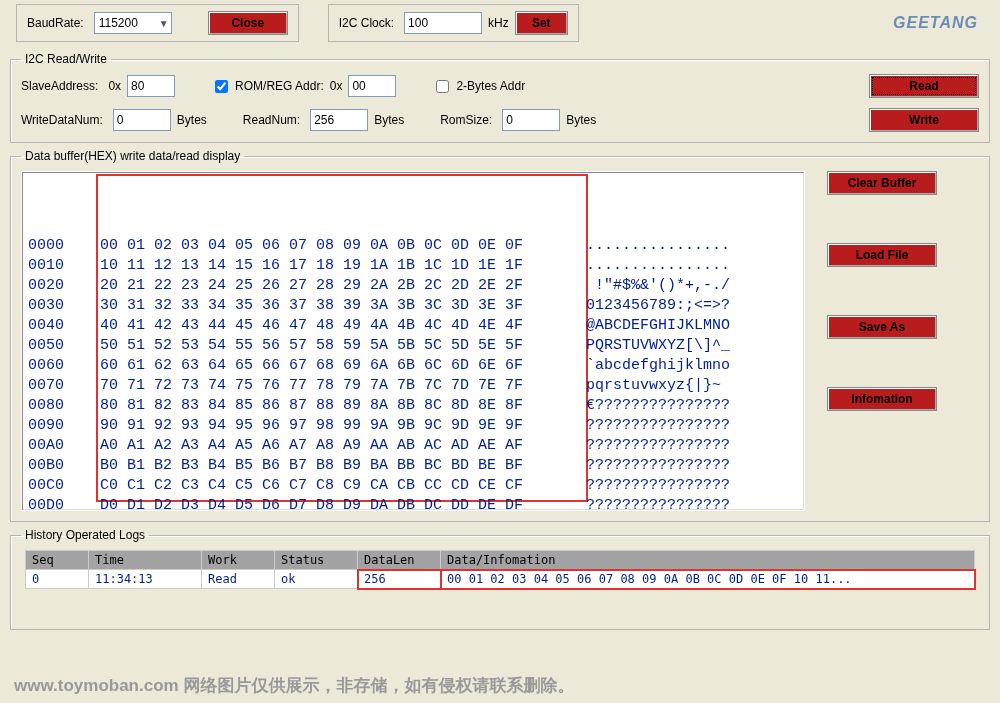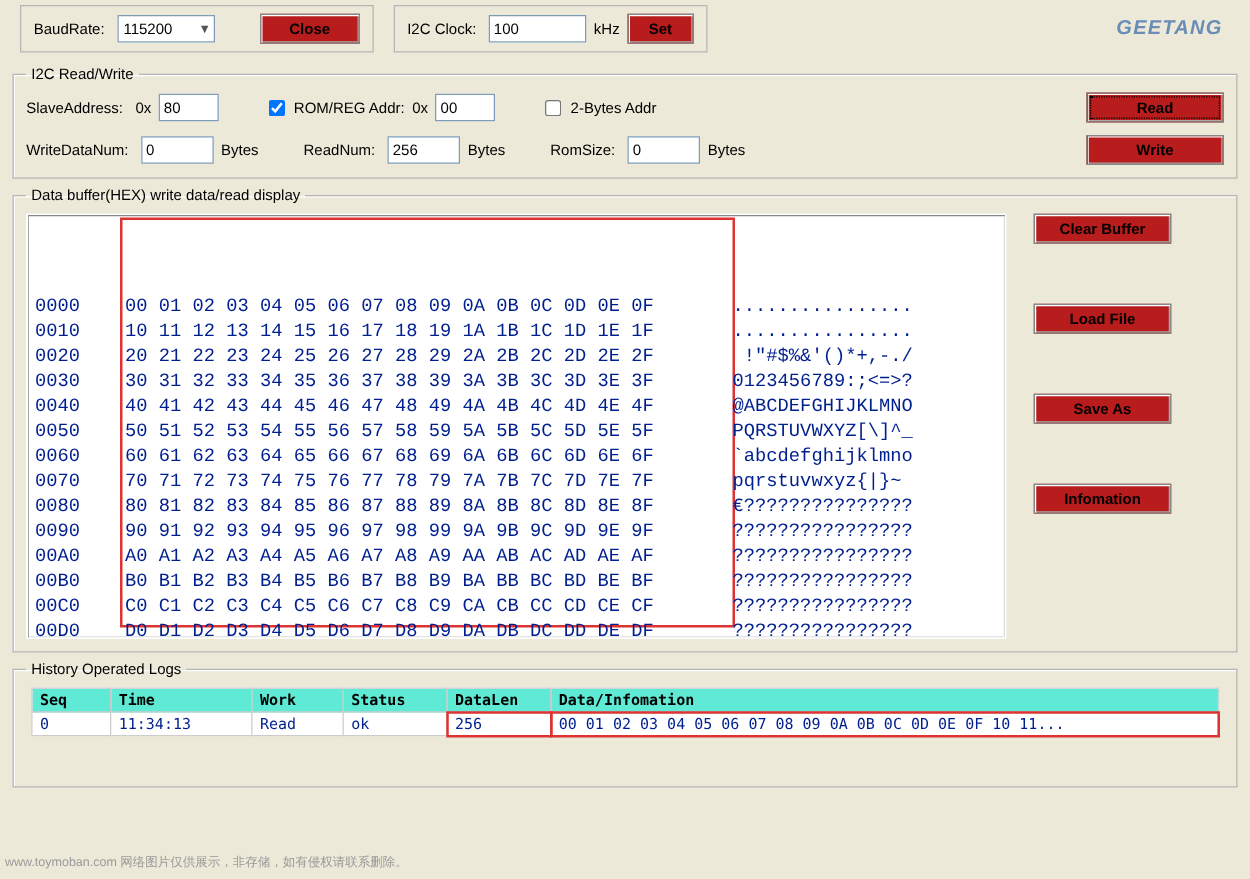--- a/index.html
+++ b/index.html
@@ -36,21 +36,21 @@
     border: 1px solid #b5b5b5;
     margin: 6px 10px;
     padding: 8px 10px 10px 10px;
     box-shadow: inset 1px 1px 0 #fff;
   }
   legend { padding: 0 4px; font-size: 12px; }
   .topbar {
     display: flex;
     align-items: center;
     padding: 4px 10px;
-    gap: 6px;
+    gap: 19px;
   }
   .top-left { display:flex; align-items:center; gap:6px; border:1px solid #b5b5b5; padding:6px 10px; margin-left:6px; }
   .top-right { display:flex; align-items:center; gap:6px; border:1px solid #b5b5b5; padding:6px 10px; margin-left:10px; }
   .select-shell {
     border:1px solid #7f9db9; background:#fff; height:18px; width:70px;
     display:flex; align-items:center; justify-content:space-between; padding:1px 2px 1px 4px;
   }
   .chev { font-size:10px; color:#555; }
   .brand {
     margin-left:auto;
@@ -85,26 +85,26 @@
     left:74px; top:2px; width:488px; height:324px;
   }
   .log-table {
     width:950px; margin:0 auto; border-collapse:collapse; background:#fff;
     border:1px solid #aaa;
   }
   .log-table th, .log-table td {
     border:1px solid #ccc; padding:2px 6px; font-size:12px; text-align:left;
     font-family:"SimSun", monospace;
   }
-  .log-table th { background:#5eead4; font-weight:bold; }
+  .log-table th { background:#a3a3a3; font-weight:normal; }
   .log-row td { color:#001f8f; }
   .log-outline-len { outline:2px solid #d33; outline-offset:-1px; }
   .log-outline-data { outline:2px solid #d33; outline-offset:-1px; }
   .watermark {
-    position:absolute; left:4px; bottom:6px; font-size:10px; color:#999;
+    position:absolute; left:14px; bottom:6px; font-size:17px; color:#999;font-weight:bold;
   }
   .checkbox {
     display:inline-flex; align-items:center; gap:4px;
   }
   .checkbox input { width:13px; height:13px; }
   .read-btn { width:110px; height:24px; outline:1px dotted #000; outline-offset:-4px; }
 </style>
 </head>
 <body>
 

